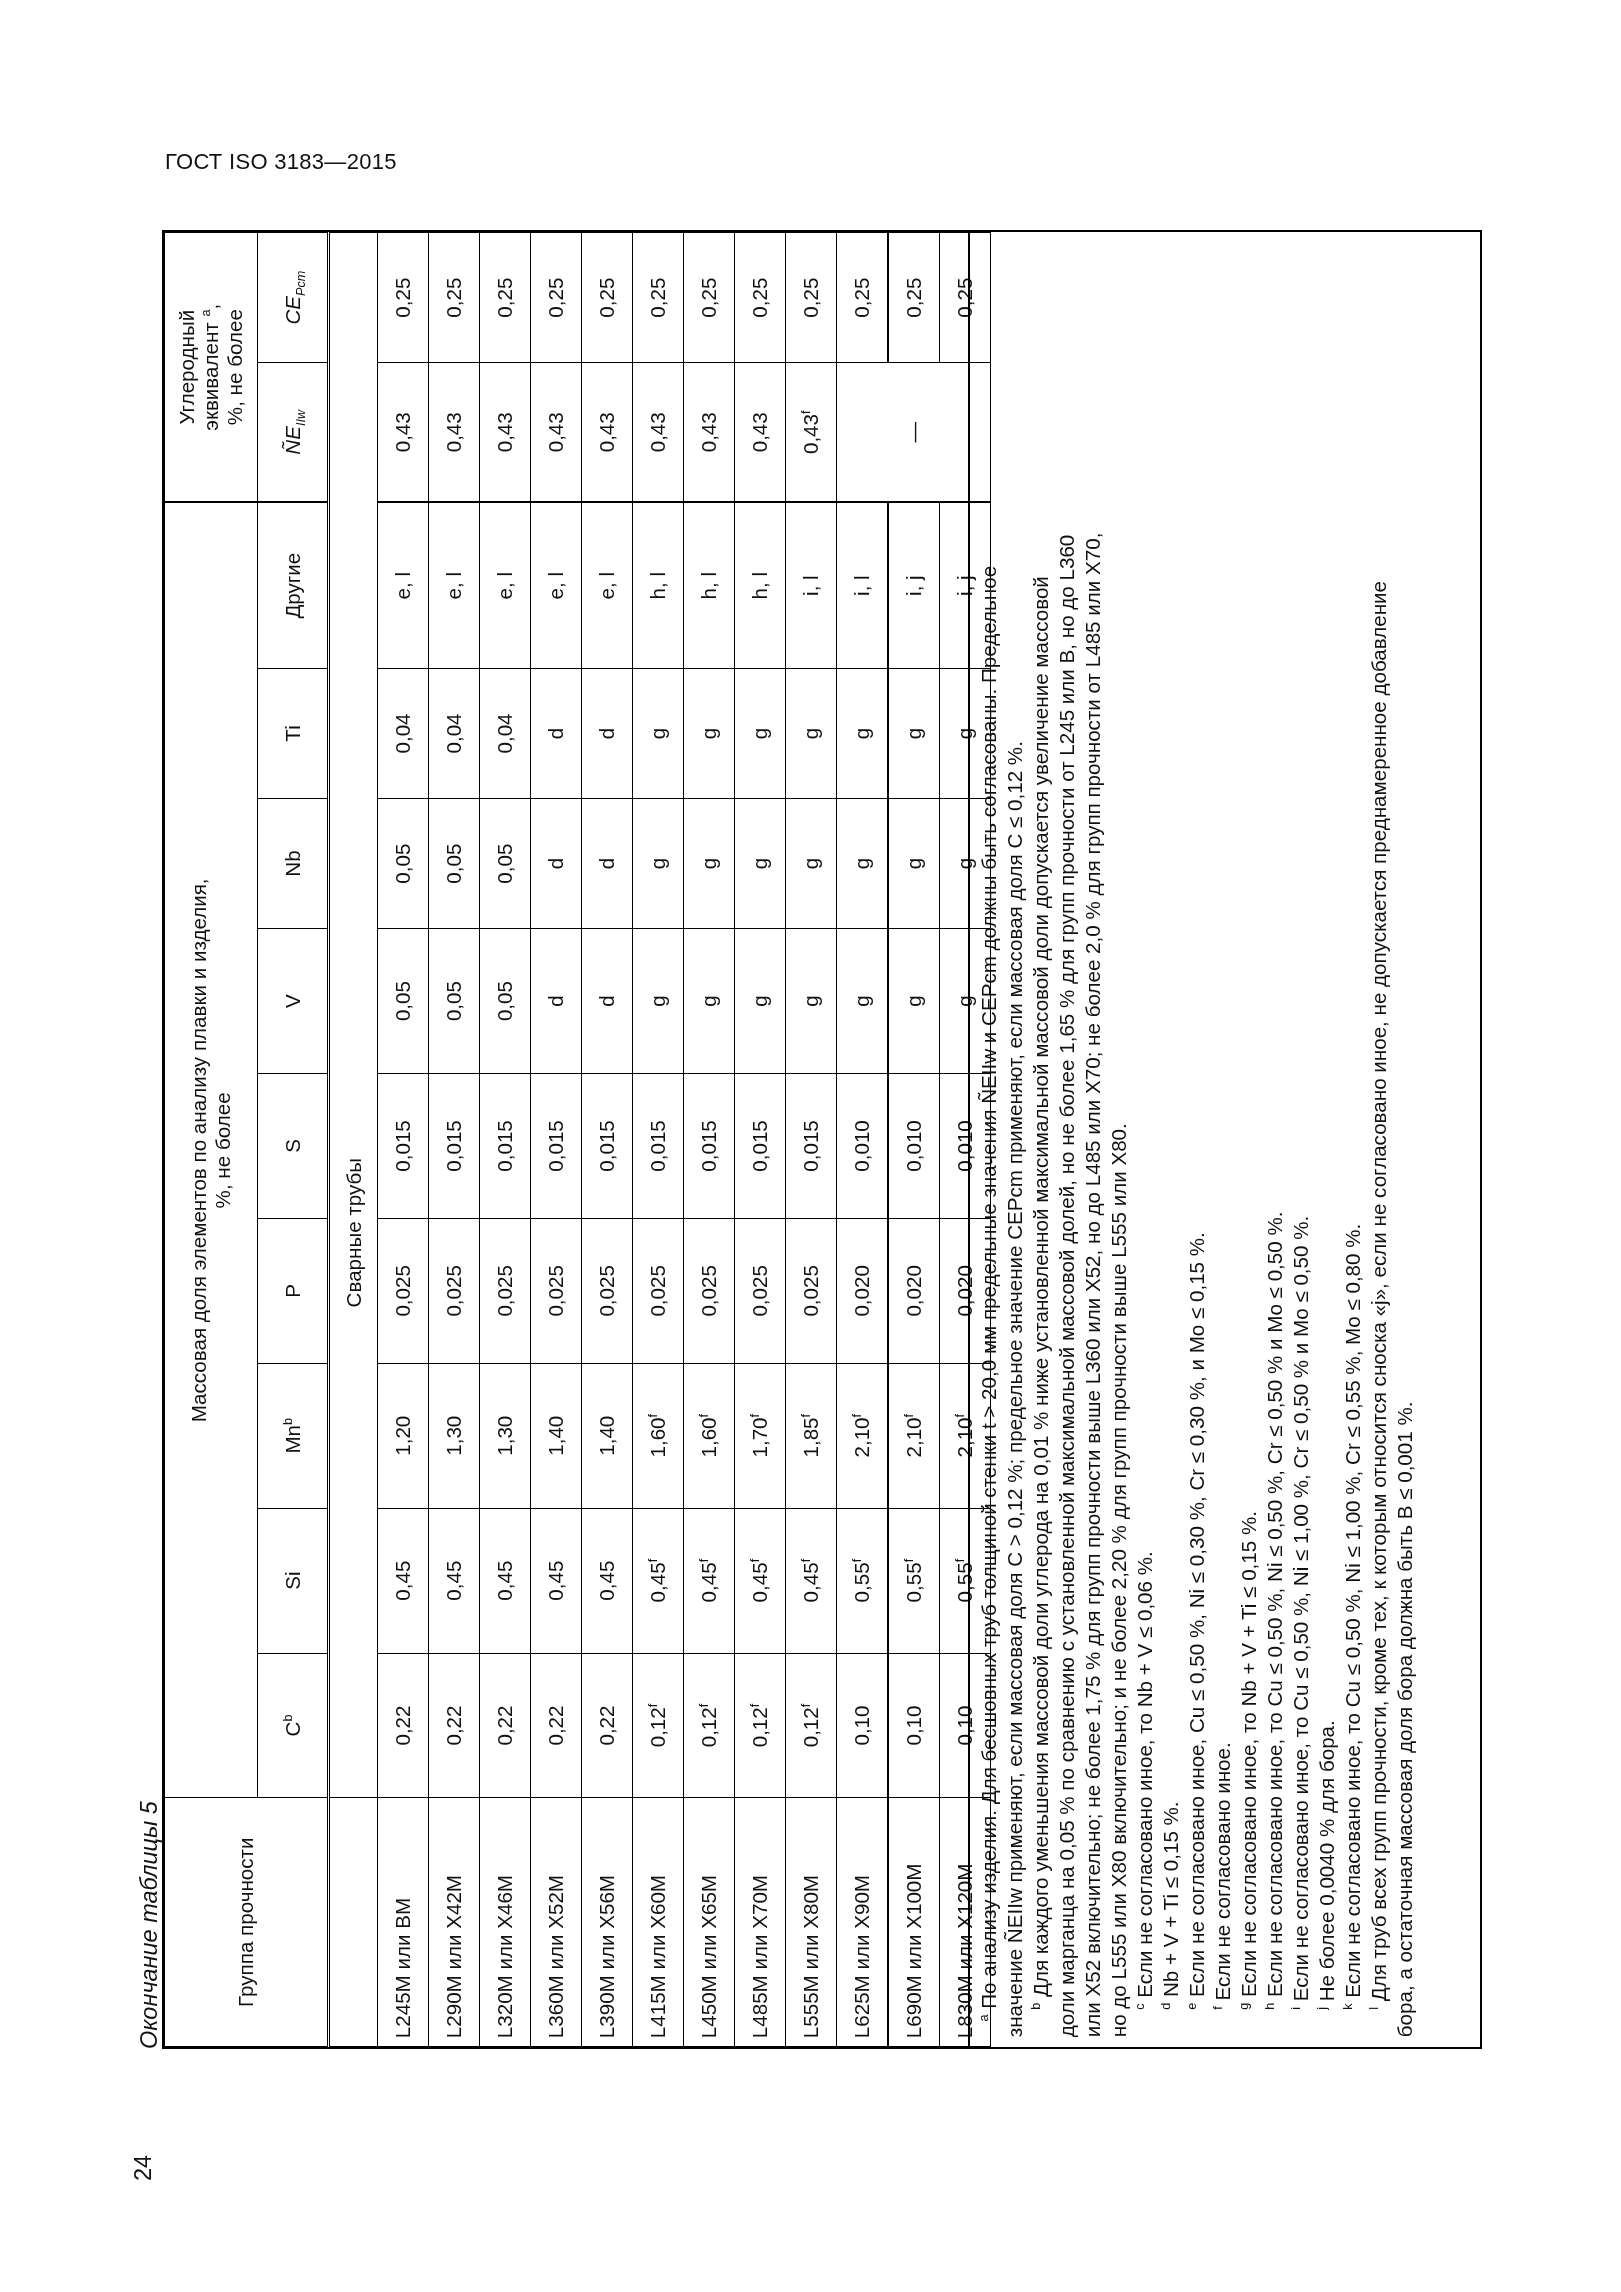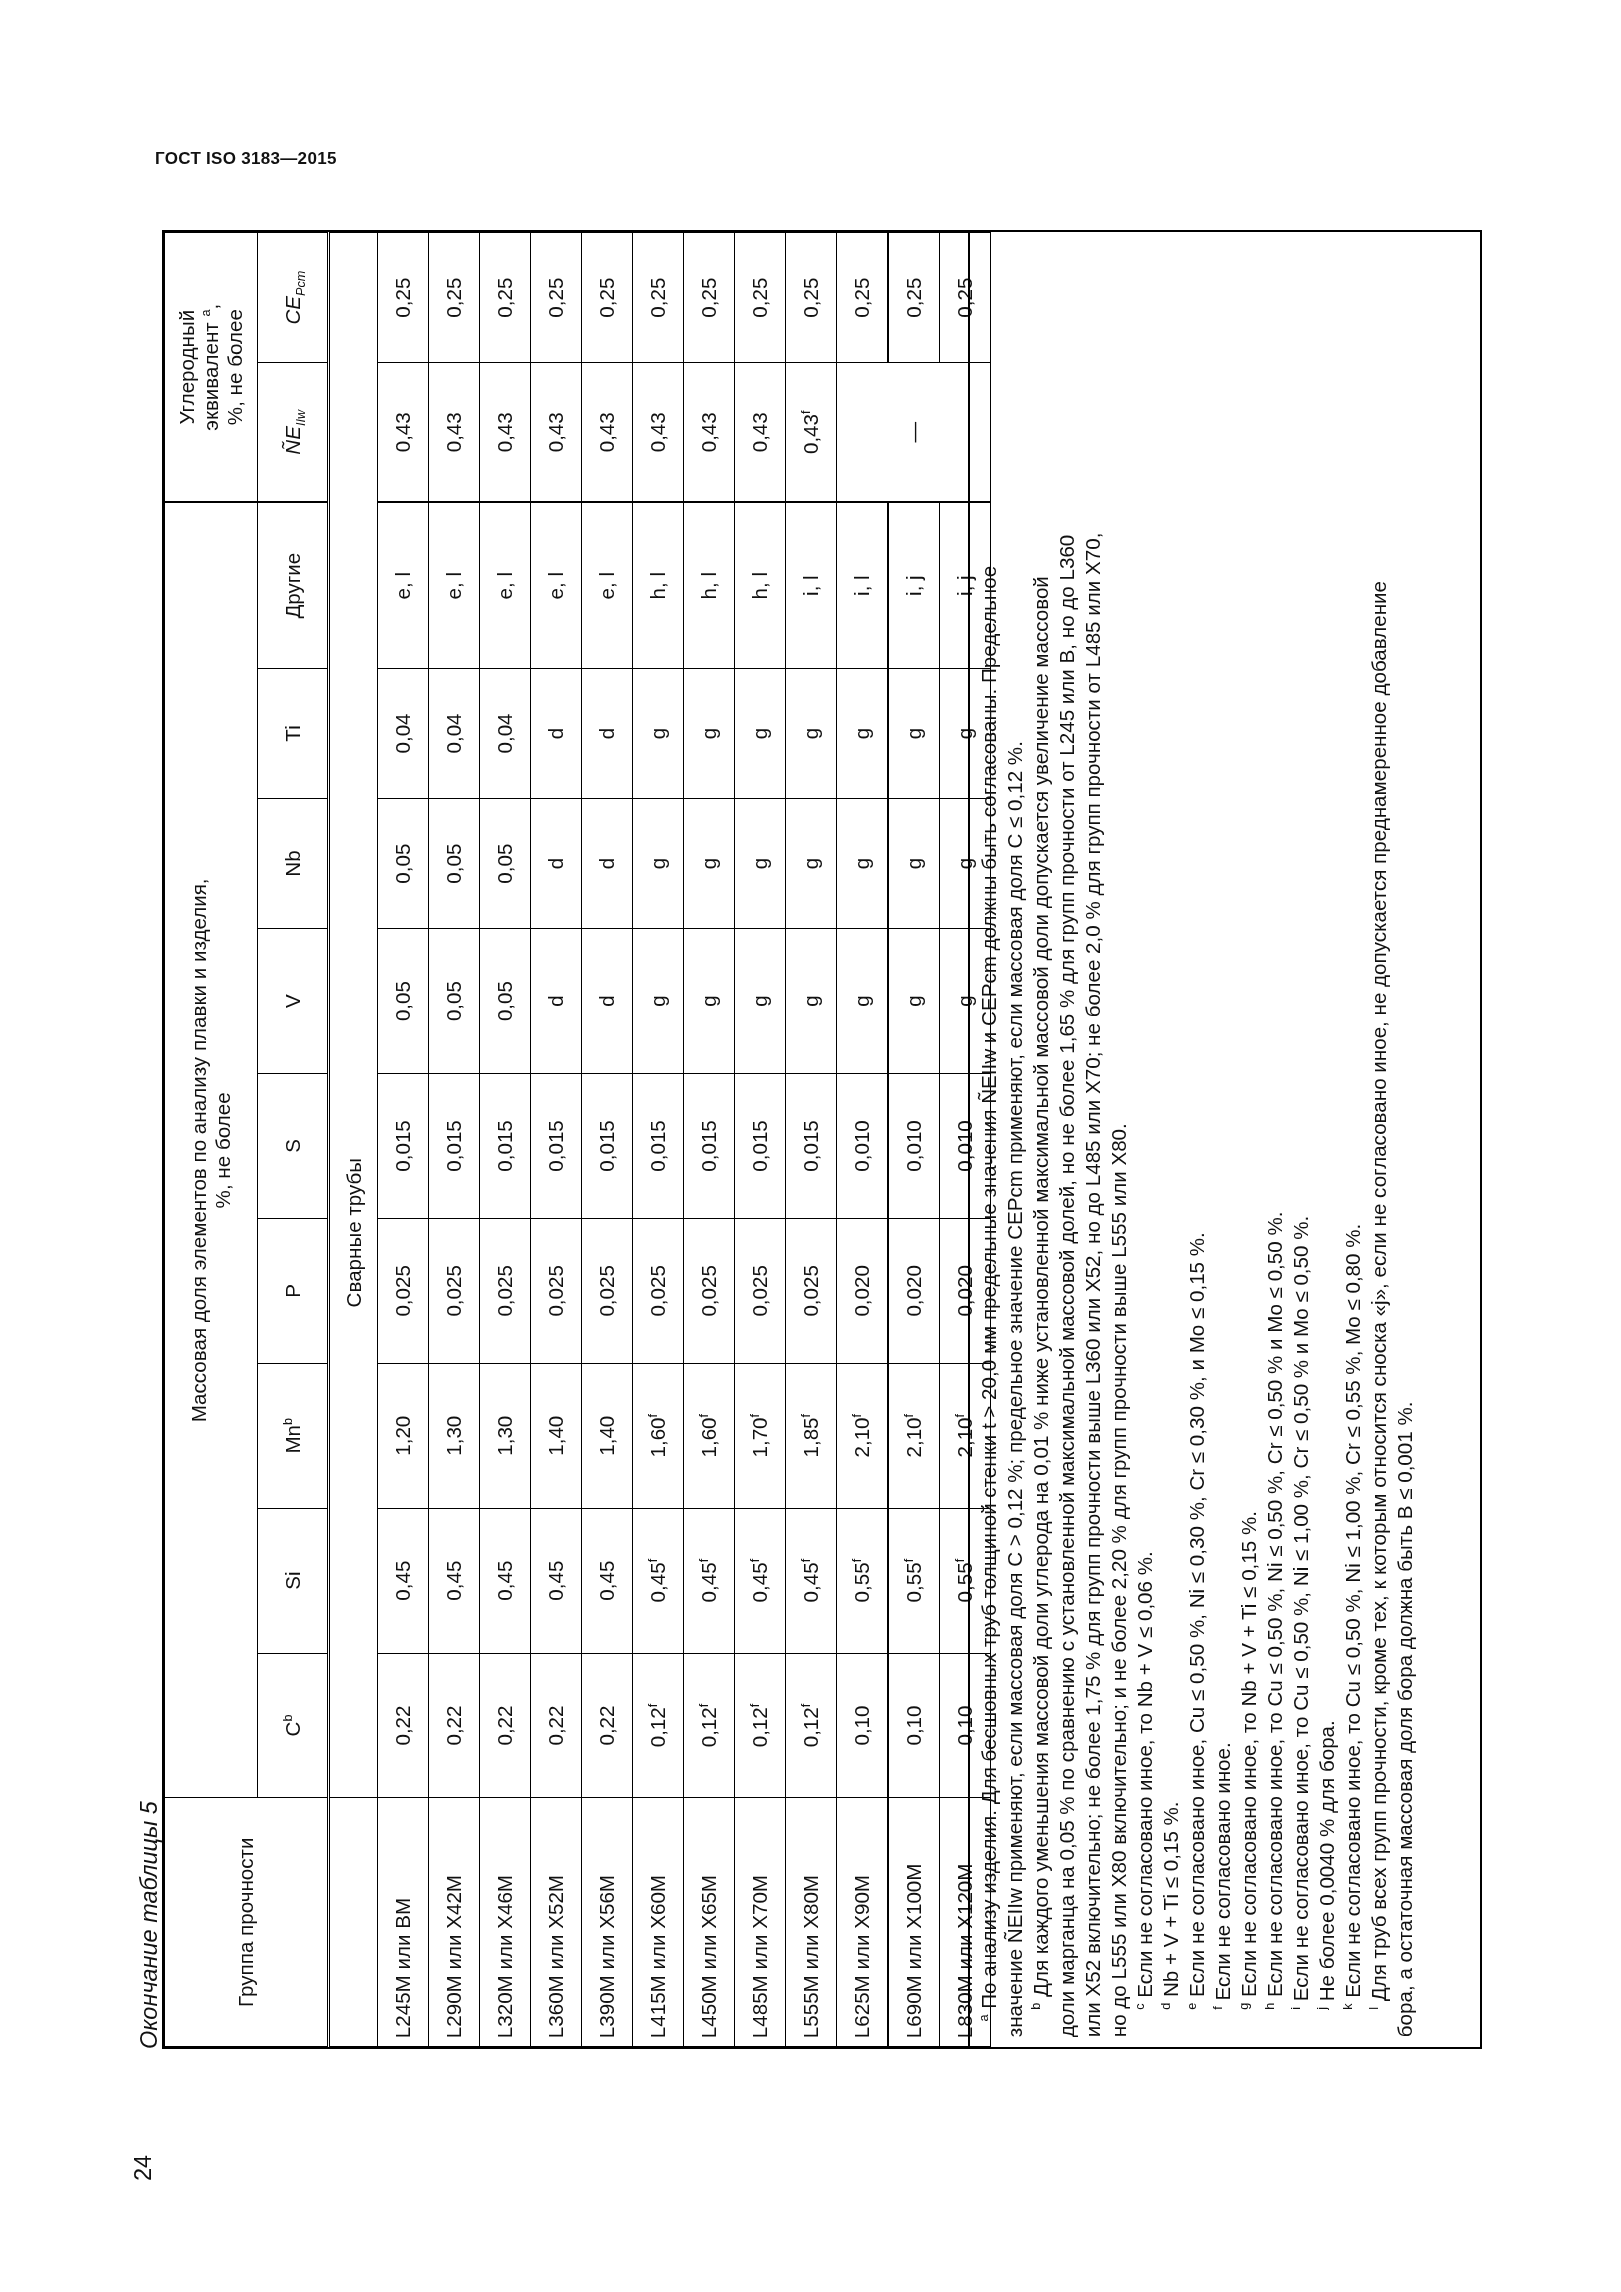--- a/index.html
+++ b/index.html
@@ -1,18 +1,18 @@
 <!DOCTYPE html>
 <html><head>
 <meta charset="utf-8">
 <style>
   html, body { margin:0; padding:0; background:#fff; }
   body { width:1621px; height:2293px; position:relative; overflow:hidden;
          font-family:"Liberation Sans", "DejaVu Sans", sans-serif; color:#111; }
-  .doc-header { position:absolute; left:155px; top:149px; font-weight:bold; font-size:17px; letter-spacing:0.3px; }
+  .doc-header { position:absolute; left:165px; top:149px; font-weight:normal; font-size:22px; letter-spacing:0.3px; }
   
   .rot { position:absolute; left:118px; top:2181px; width:1960px; height:1392px;
          transform-origin:0 0; transform:rotate(-90deg); }
   .cont-label { position:absolute; left:132px; top:17.6px; font-style:italic; font-size:23.5px; }
   .page-num { position:absolute; left:0px; top:11.8px; font-size:23.5px; width:39px; }
   .frame { position:absolute; left:132px; top:44px; width:1819px; height:1320px; border:2.9px solid #000; box-sizing:border-box; }
   table.t { border-collapse:collapse; width:100%; table-layout:fixed; font-size:20.6px; }
   table.t td, table.t th { border:1.5px solid #000; text-align:center; vertical-align:middle; font-weight:normal; padding:0; }
   .hdr1 { height:93px; }
   .hdr2 { height:71px; }

